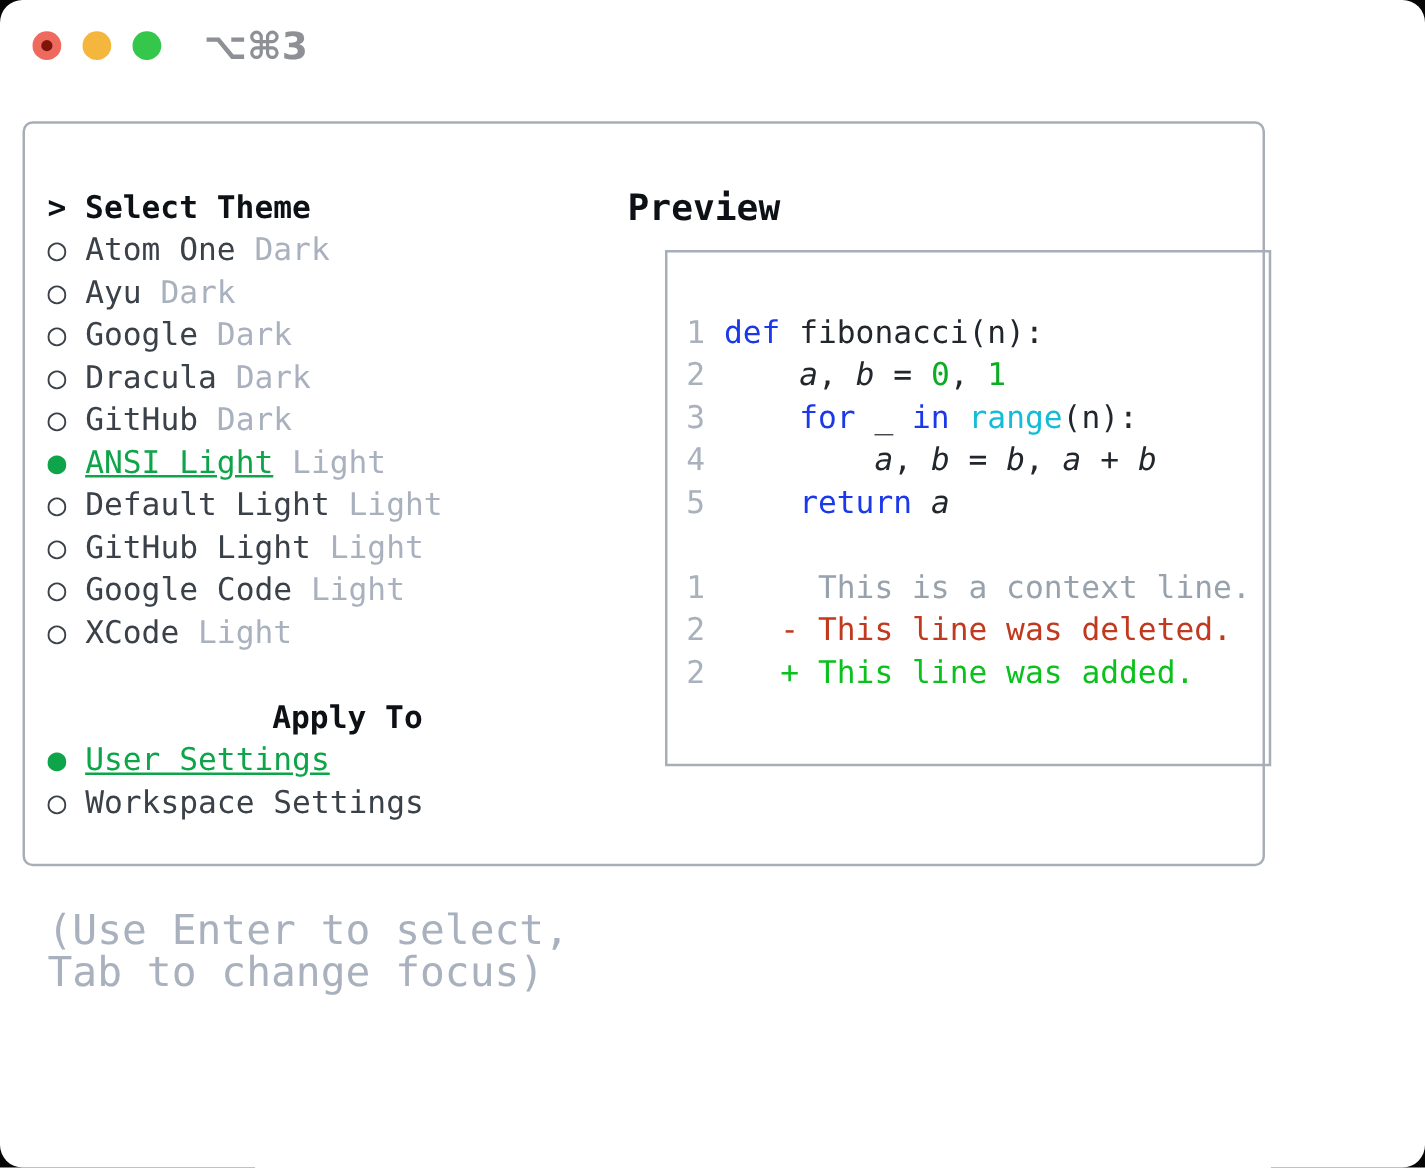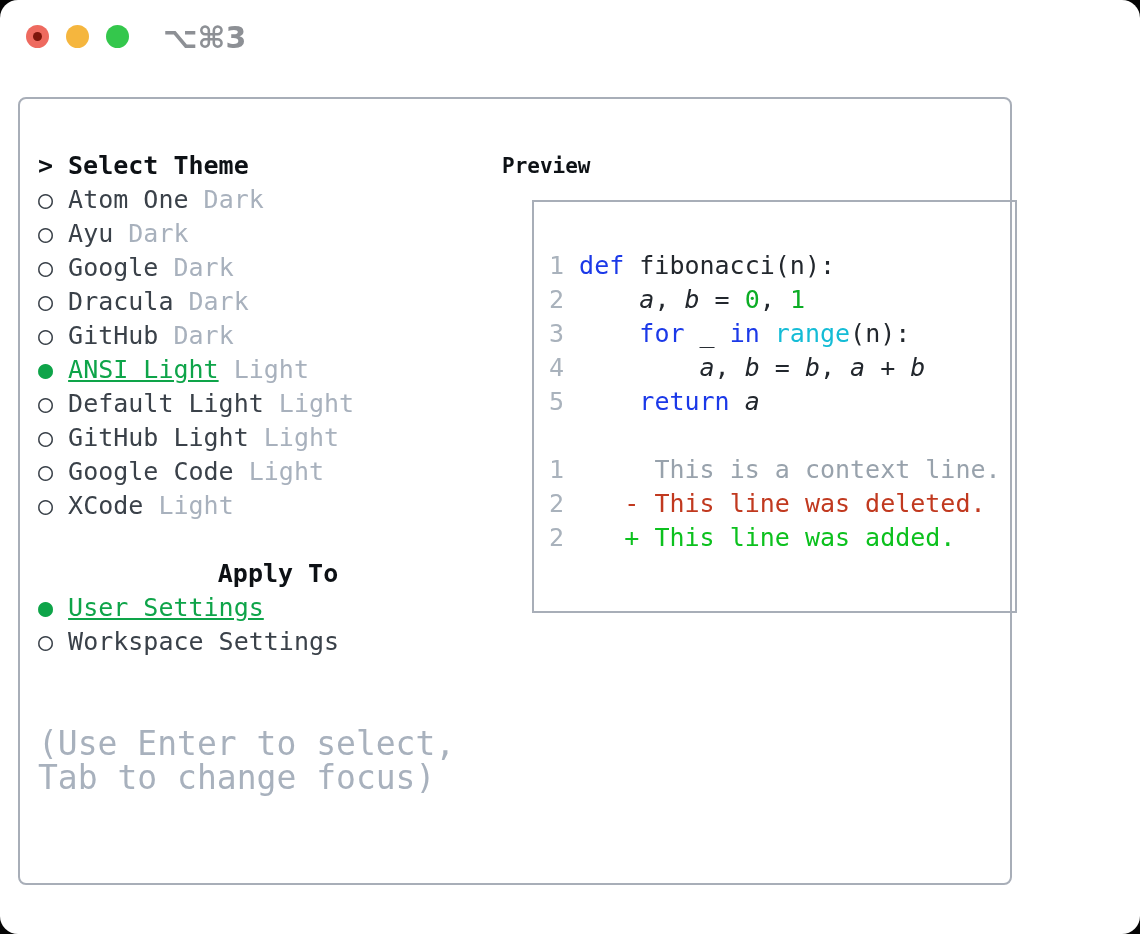--- a/index.html
+++ b/index.html
@@ -24,21 +24,21 @@
   }
   .light.yellow{left:66px;background:var(--traffic-yellow,#f5b63e);}
   .light.green{left:106px;background:var(--traffic-green,#34c74c);}
   .title{
     position:absolute;left:163px;top:20px;
     font-family:"DejaVu Sans","DejaVu Sans Mono",sans-serif;
     font-size:30px;font-weight:bold;color:var(--titlebar-text,#8d9095);
   }
   
   .panel{
-    position:absolute;left:18px;top:97px;width:994px;height:788px;
+    position:absolute;left:18px;top:97px;width:994px;height:596px;
     box-sizing:border-box;
     border:2px solid var(--border,#a8aeb8);
     border-radius:8px;
   }
   .left-col{
     position:absolute;left:18px;top:50px;
     font-size:25px;line-height:34px;color:var(--item-text,#3a4149);
   }
   .row{height:34px;white-space:pre;}
   .spacer{height:34px;}
@@ -50,21 +50,21 @@
   .name{color:var(--item-text,#3a4149);}
   .name.is-sel{color:var(--selected-green,#0ea449);text-decoration:underline;}
   .variant{color:var(--muted,#a8b1bd);}
   .help{
     width:450px;margin-top:34px;line-height:34px;font-size:33px;
     color:var(--muted,#a8b1bd);
   }
   
   .preview-header{
     position:absolute;left:482px;top:50px;
-    font-size:21px;line-height:34px;
+    font-size:29px;line-height:34px;
   }
   .preview-box{
     position:absolute;left:488px;top:101px;width:485px;height:413px;
     box-sizing:border-box;
     border:2px solid var(--border,#a8aeb8);
     margin-left:24px;
   }
   .code{
     padding:47px 0 0 15px;
     font-size:25px;line-height:34px;white-space:pre;

